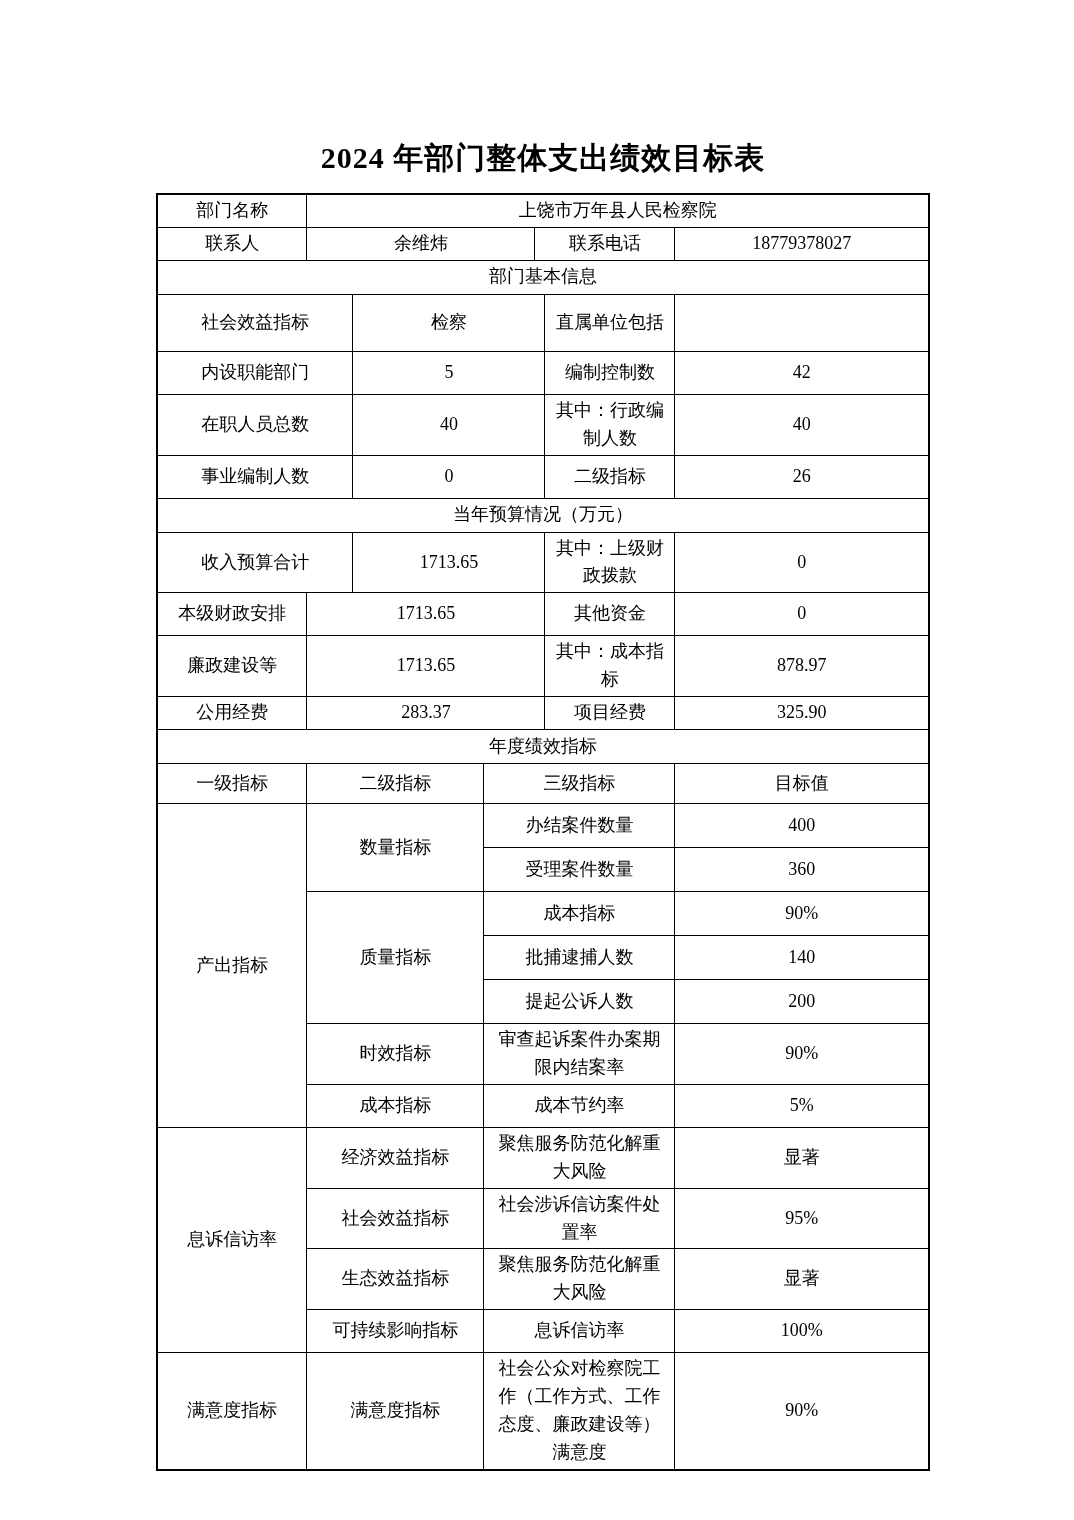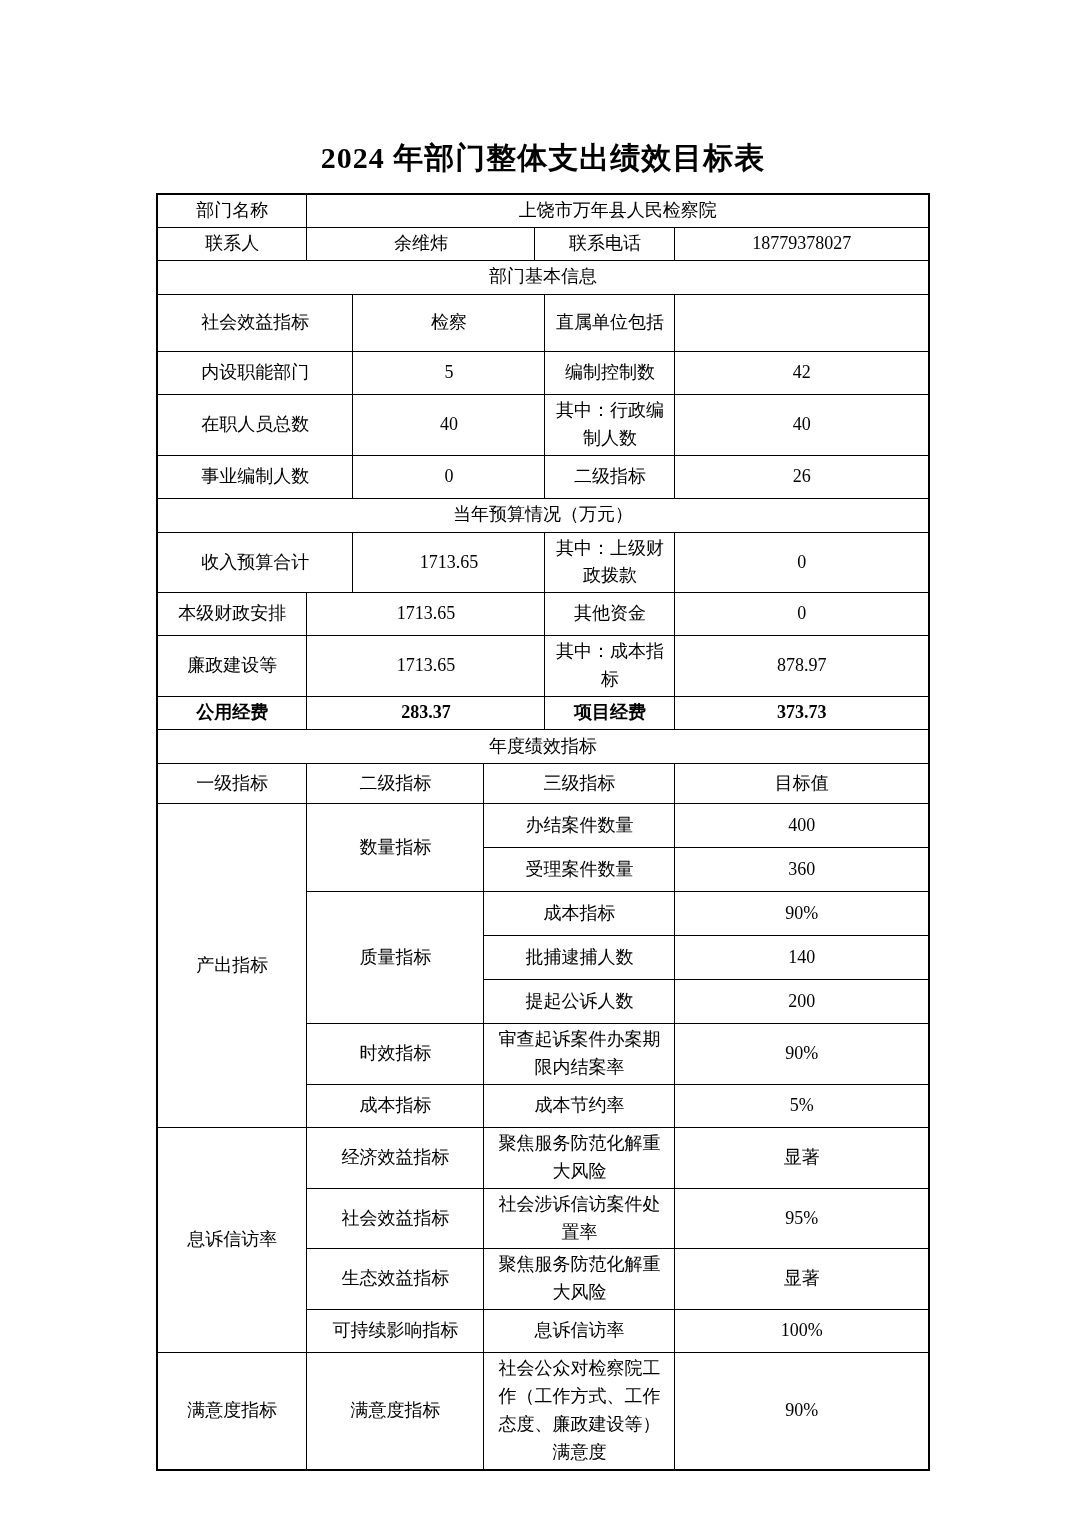--- a/index.html
+++ b/index.html
@@ -36,21 +36,21 @@
     text-align: center;
     vertical-align: middle;
     font-size: 18px;
     line-height: 1.55;
     padding: 2px 10px;
     word-break: break-all;
     overflow: hidden;
   }
   
   tr.h29 { height: 29px; }
-  tr.h33 { height: 33px; font-weight: bold; }
+  tr.h33 { height: 33px; }
   tr.h34 { height: 34px; }
   tr.h40 { height: 40px; }
   tr.h43 { height: 43px; }
   tr.h44 { height: 44px; }
   tr.h56 { height: 56px; }
   tr.h57 { height: 57px; }
   tr.h115 { height: 115px; }
 </style>
 </head>
 <body>
@@ -129,21 +129,21 @@
     <tr class="h56">
       <td>廉政建设等</td>
       <td colspan="4">1713.65</td>
       <td>其中：成本指标</td>
       <td>878.97</td>
     </tr>
     <tr class="h33">
       <td>公用经费</td>
       <td colspan="4">283.37</td>
       <td>项目经费</td>
-      <td>373.73</td>
+      <td>325.90</td>
     </tr>
 
     <tr class="h34">
       <td colspan="7">年度绩效指标</td>
     </tr>
     <tr class="h40">
       <td>一级指标</td>
       <td colspan="2">二级指标</td>
       <td colspan="3">三级指标</td>
       <td>目标值</td>

